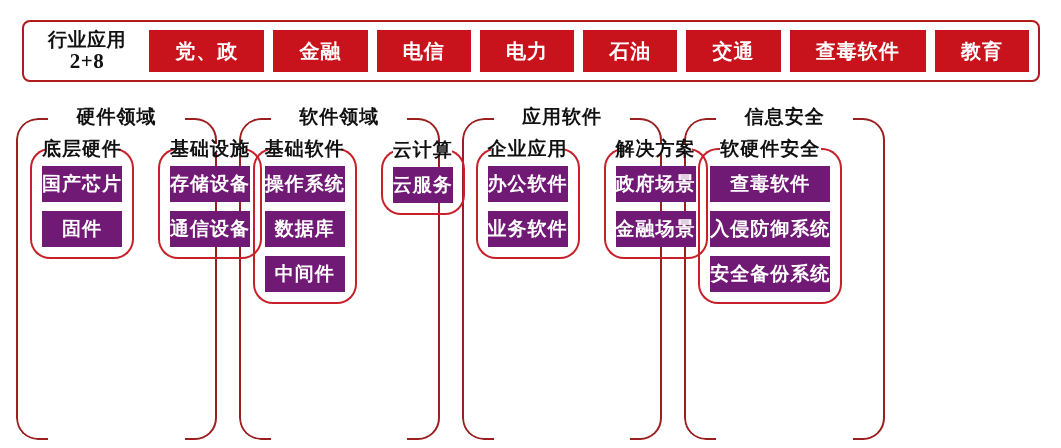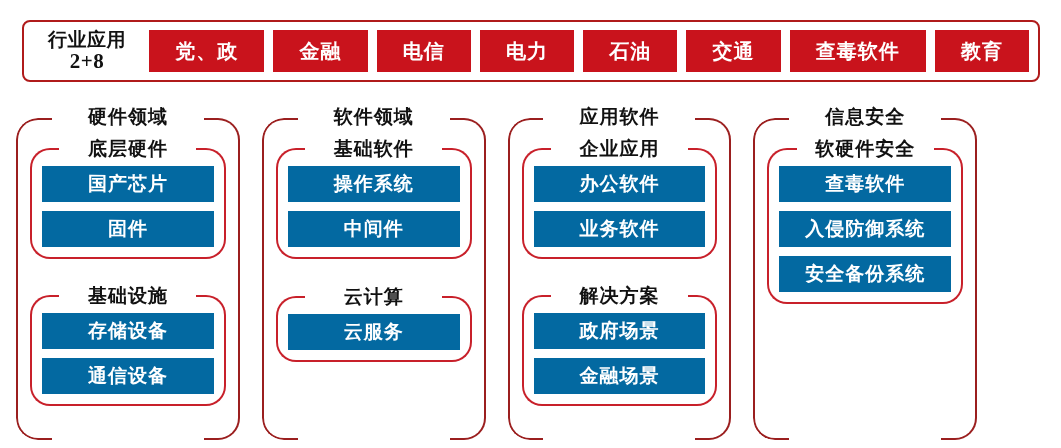--- a/index.html
+++ b/index.html
@@ -60,21 +60,21 @@
     letter-spacing: 1px;
     white-space: nowrap;
     padding: 0 4px;
   }
 
   
   #columns {
     position: absolute;
     left: 16px;
     top: 104px;
-    width: 961px;
+    width: 869px;
     height: 336px;
     display: flex;
     gap: 22px;
   }
   .column { flex: 1 1 0; position: relative; height: 100%; }
 
   
   .bbox { position: relative; }
   .bbox > .edge {
     position: absolute;
@@ -131,21 +131,21 @@
     color: #111111;
     letter-spacing: 1px;
     line-height: 26px;
     z-index: 3;
   }
   .outer-inner-area {
     position: absolute;
     left: 14px; right: 14px;
     top: 18px; bottom: 30px;
     display: flex;
-    flex-direction: column;
+    flex-direction: row;
     gap: 24px;
     z-index: 2;
   }
 
   .group {
     --bc: #c8202a;
     position: relative;
     flex: 0 0 auto;
   }
   .group-title {
@@ -192,21 +192,21 @@
   }
   .chips {
     position: relative;
     z-index: 2;
     display: flex;
     flex-direction: column;
     gap: 9px;
   }
   .chip {
     height: 36px;
-    background: #0369a1;
+    background: #701a75;
     color: #ffffff;
     font-weight: bold;
     font-size: 19px;
     display: flex;
     align-items: center;
     justify-content: center;
     letter-spacing: 1px;
     white-space: nowrap;
   }
 </style>
@@ -275,20 +275,21 @@
         <div class="outer-title">软件领域</div>
         <div class="outer-inner-area">
           <div class="group">
             <div class="group-title">基础软件</div>
             <div class="group-body">
               <div class="edge lft"></div>
               <div class="edge rgt"></div>
               <div class="gap-top"></div>
               <div class="chips">
                 <div class="chip">操作系统</div>
+                <div class="chip">数据库</div>
                 <div class="chip">中间件</div>
               </div>
             </div>
           </div>
           <div class="group">
             <div class="group-title big">云计算</div>
             <div class="group-body">
               <div class="edge lft"></div>
               <div class="edge rgt"></div>
               <div class="gap-top"></div>

